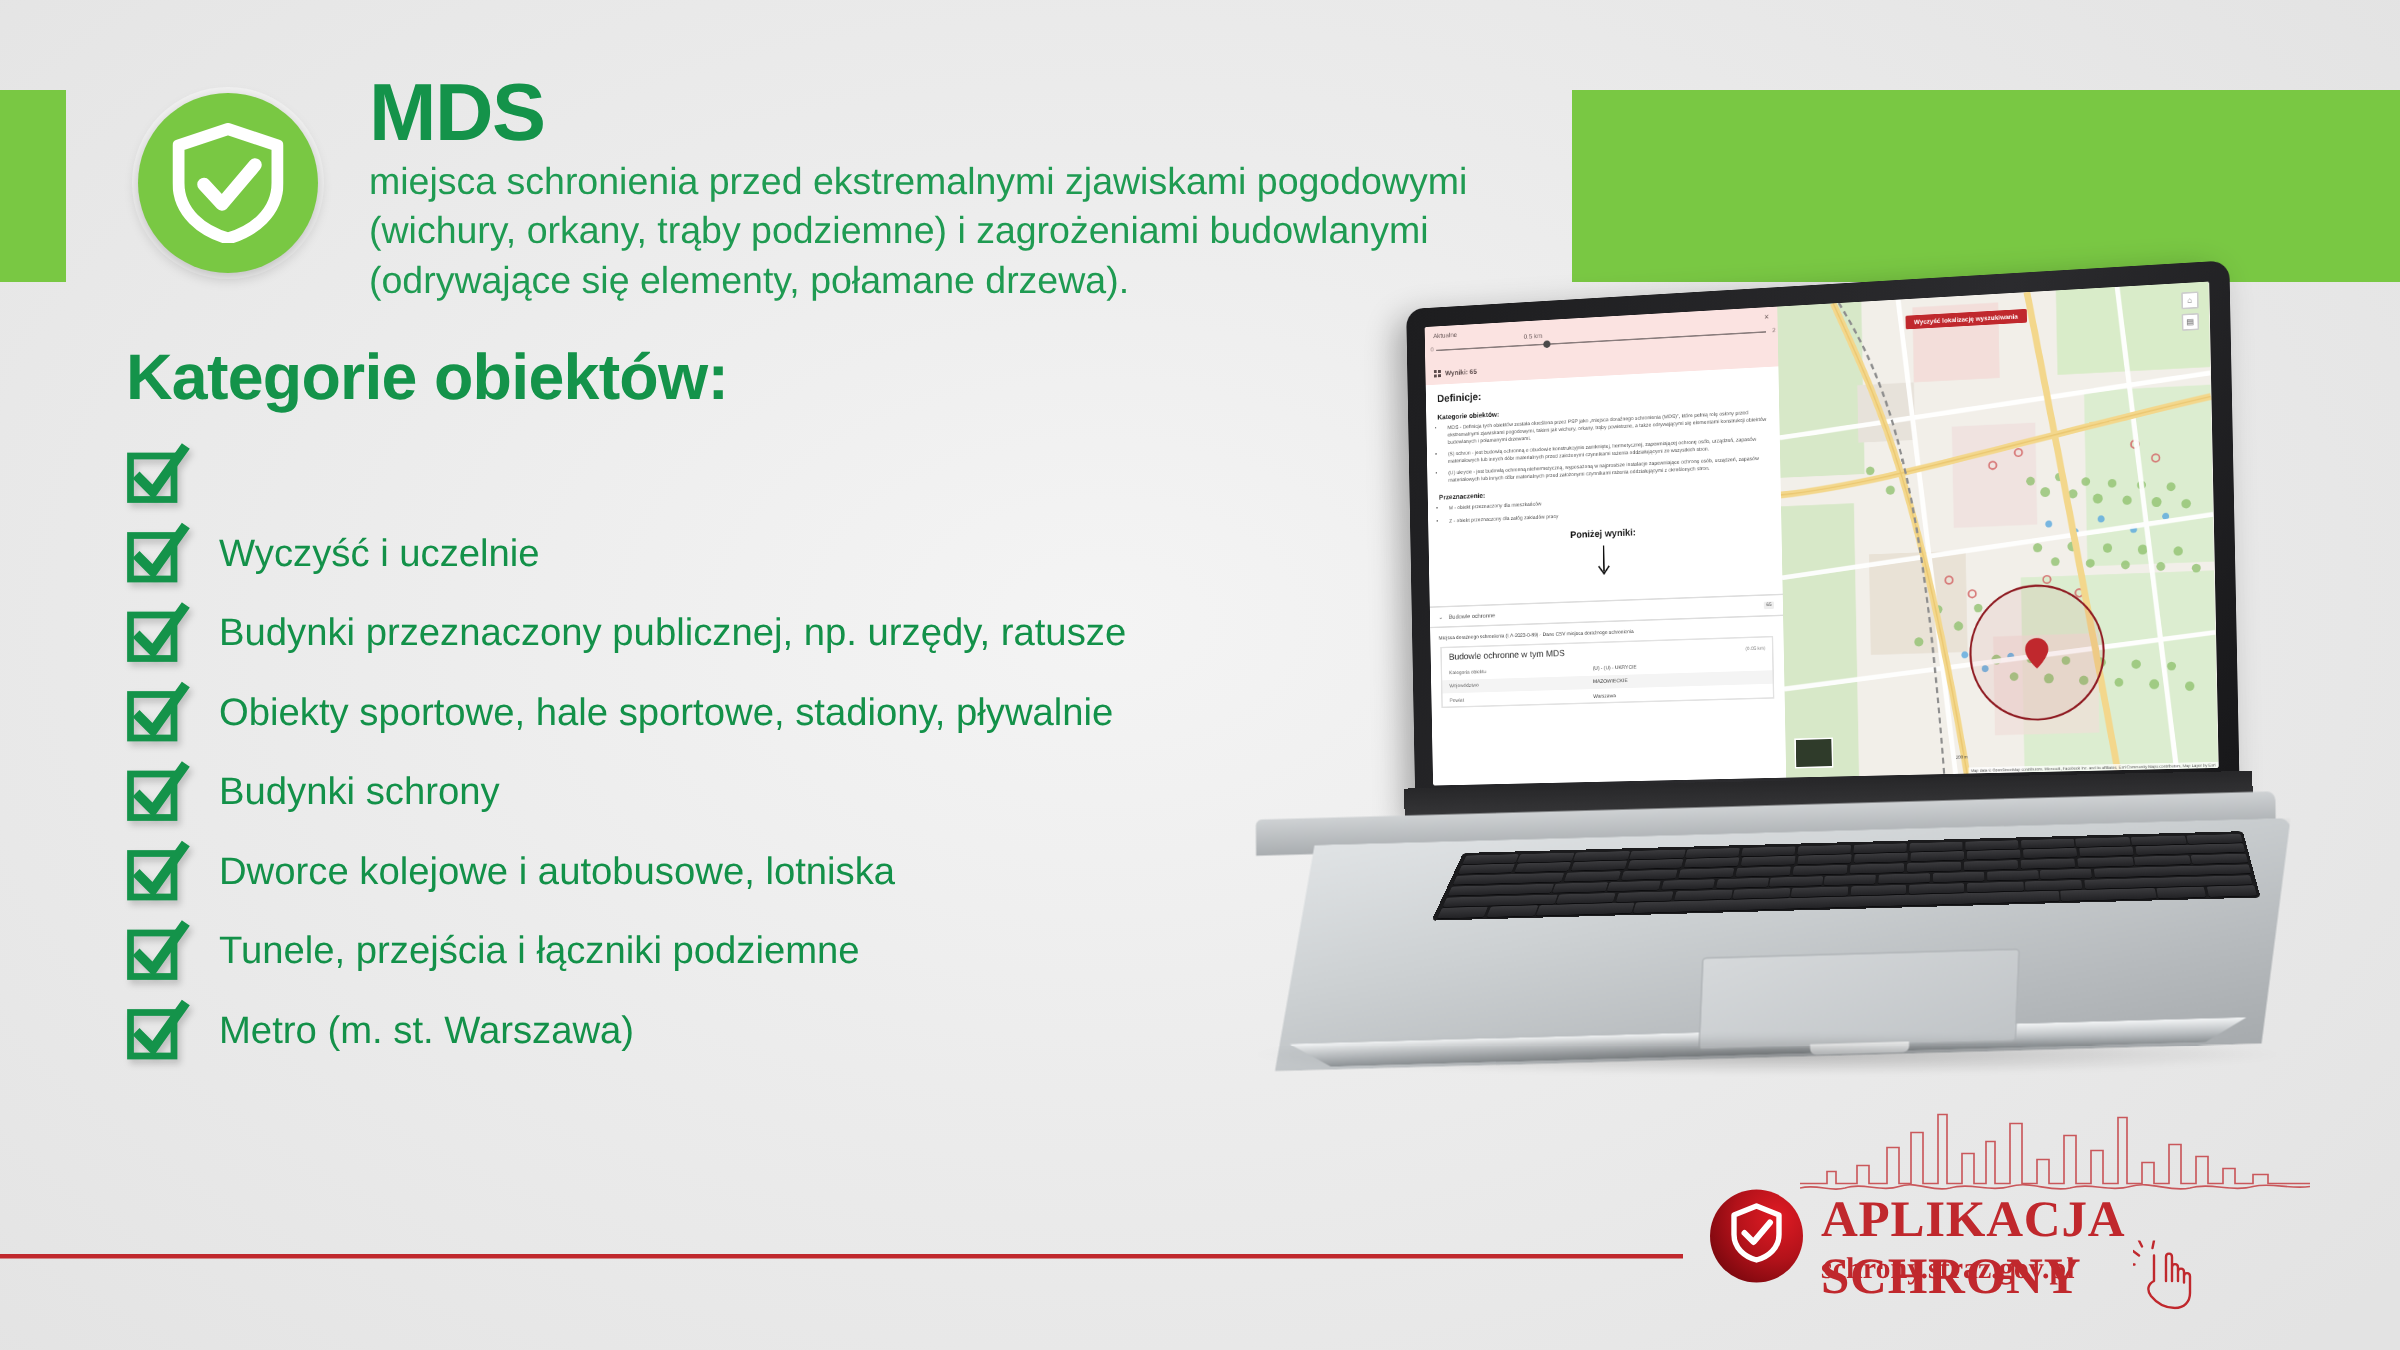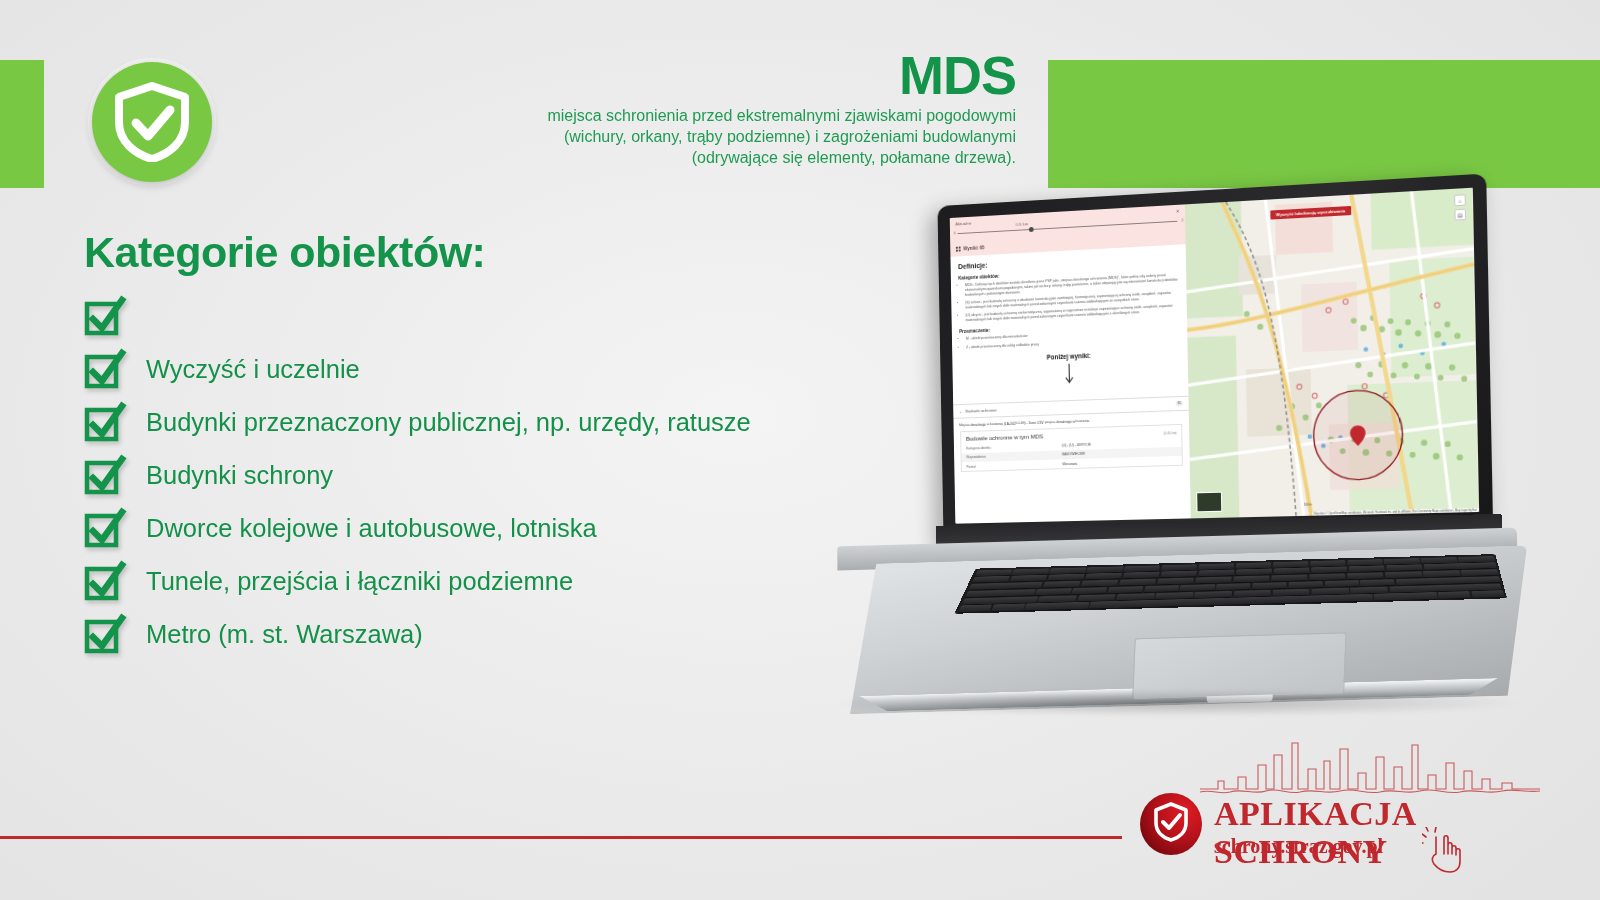--- a/index.html
+++ b/index.html
@@ -28,28 +28,28 @@
   }
   .shield-badge{
     position:absolute; left:92px; top:62px; width:120px; height:120px;
     border-radius:50%; background:var(--g);
     box-shadow:0 3px 9px rgba(0,0,0,.22), 0 0 0 4px #f2f2f2;
     display:flex; align-items:center; justify-content:center;
   }
   .shield-badge svg{ width:74px; height:80px; display:block; }
 
   .header-text{
-    position:absolute; left:246px; top:48px; width:770px;text-align:right;
+    position:absolute; left:246px; top:48px; width:770px;
   }
   .mds-title{
     font-size:54px; font-weight:bold; color:var(--gd); letter-spacing:-1px;
     line-height:1.02; font-family:"Liberation Sans", sans-serif;
   }
   .mds-sub{
-    margin-top:2px; font-size:16px; color:#1f9b52; line-height:1.32;
+    margin-top:2px; font-size:25px; color:#1f9b52; line-height:1.32;
     font-family:"Liberation Sans", sans-serif;
   }
 
   
   .cat-title{
     position:absolute; left:84px; top:228px;
     font-size:43px; font-weight:bold; color:var(--gd); letter-spacing:-.5px;
   }
   .cat-list{ position:absolute; left:84px; top:290px; width:880px; }
   .cat-item{ display:flex; align-items:center; height:53px; }
@@ -268,20 +268,29 @@
     </span>
     <span class="cat-label">Budynki przeznaczony publicznej, np. urzędy, ratusze</span>
   </div>
   <div class="cat-item">
     <span class="cbx">
       <svg viewBox="0 0 40 40">
         <rect x="3" y="7" width="29" height="29" fill="none" stroke="#14934a" stroke-width="4.5"></rect>
         <path d="M9 22 L18 31 L38 3" fill="none" stroke="#14934a" stroke-width="6.5" stroke-linecap="square"></path>
       </svg>
     </span>
+    <span class="cat-label">Obiekty sportowe, hale sportowe, stadiony, pływalnie</span>
+  </div>
+  <div class="cat-item">
+    <span class="cbx">
+      <svg viewBox="0 0 40 40">
+        <rect x="3" y="7" width="29" height="29" fill="none" stroke="#14934a" stroke-width="4.5"></rect>
+        <path d="M9 22 L18 31 L38 3" fill="none" stroke="#14934a" stroke-width="6.5" stroke-linecap="square"></path>
+      </svg>
+    </span>
     <span class="cat-label">Budynki schrony</span>
   </div>
   <div class="cat-item">
     <span class="cbx">
       <svg viewBox="0 0 40 40">
         <rect x="3" y="7" width="29" height="29" fill="none" stroke="#14934a" stroke-width="4.5"></rect>
         <path d="M9 22 L18 31 L38 3" fill="none" stroke="#14934a" stroke-width="6.5" stroke-linecap="square"></path>
       </svg>
     </span>
     <span class="cat-label">Dworce kolejowe i autobusowe, lotniska</span>

